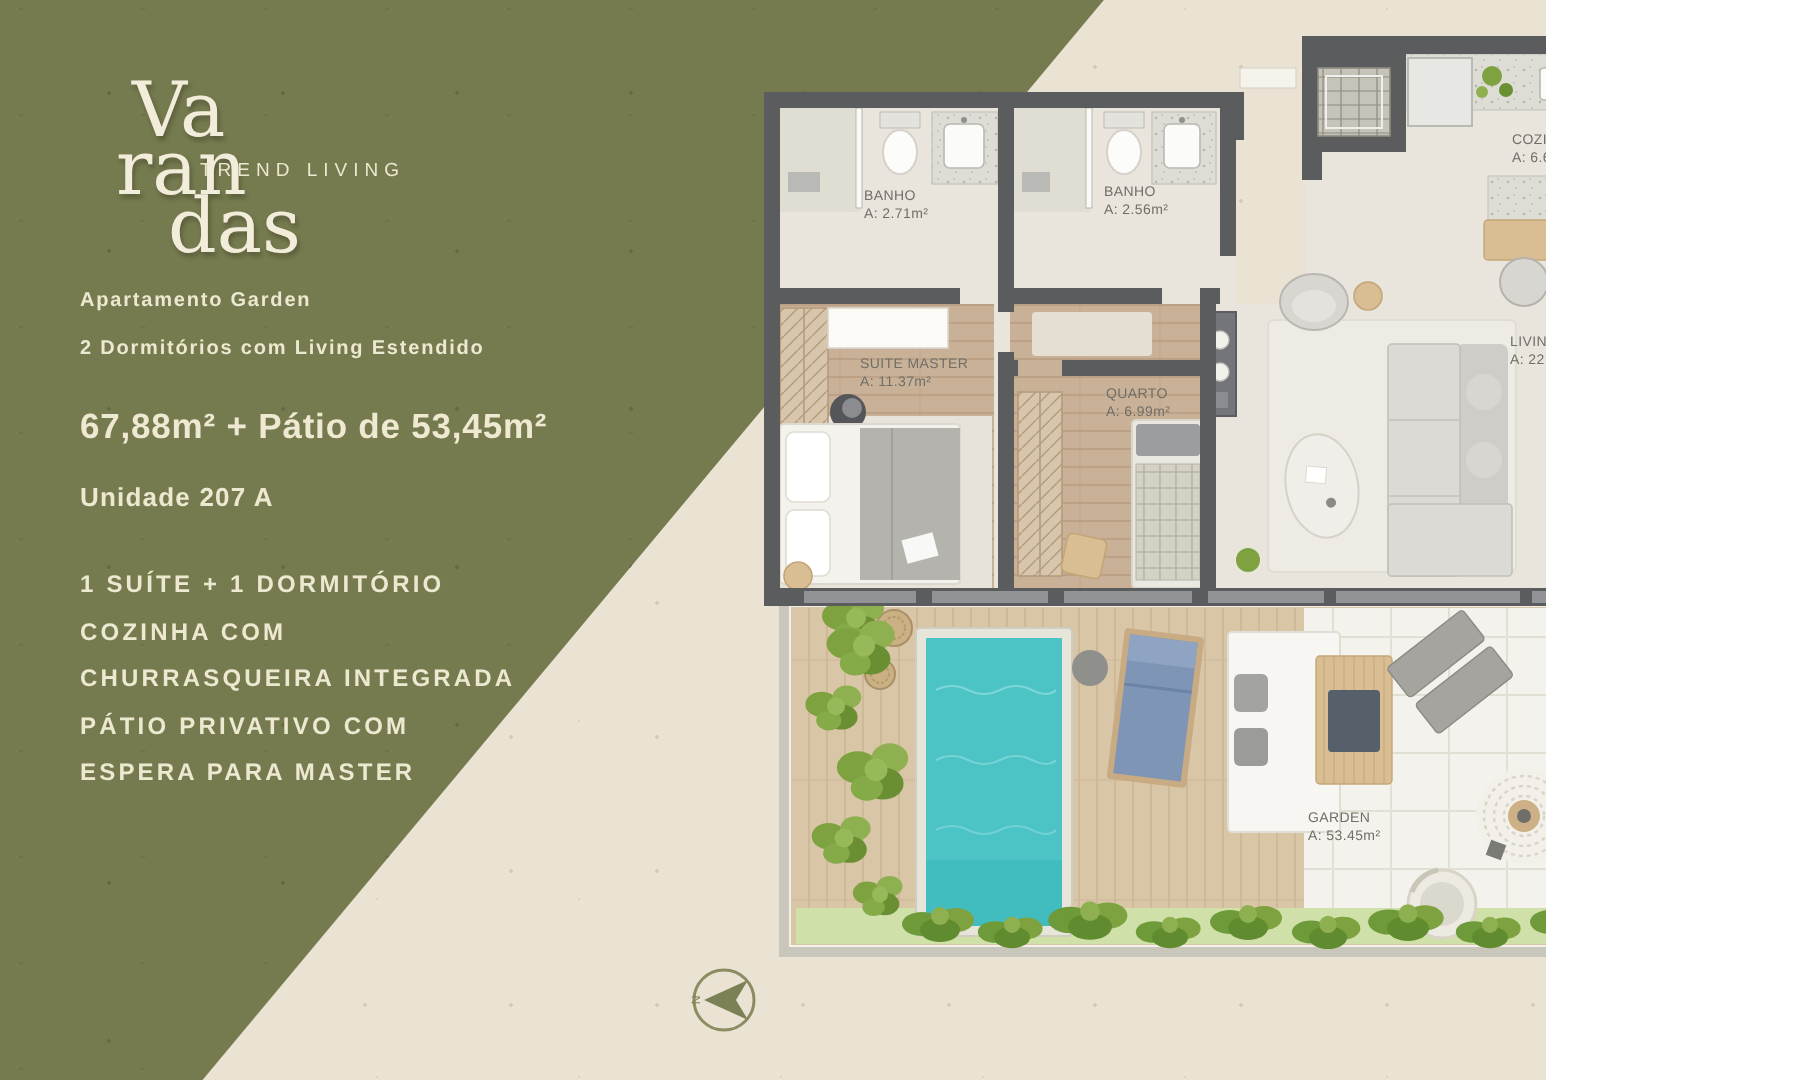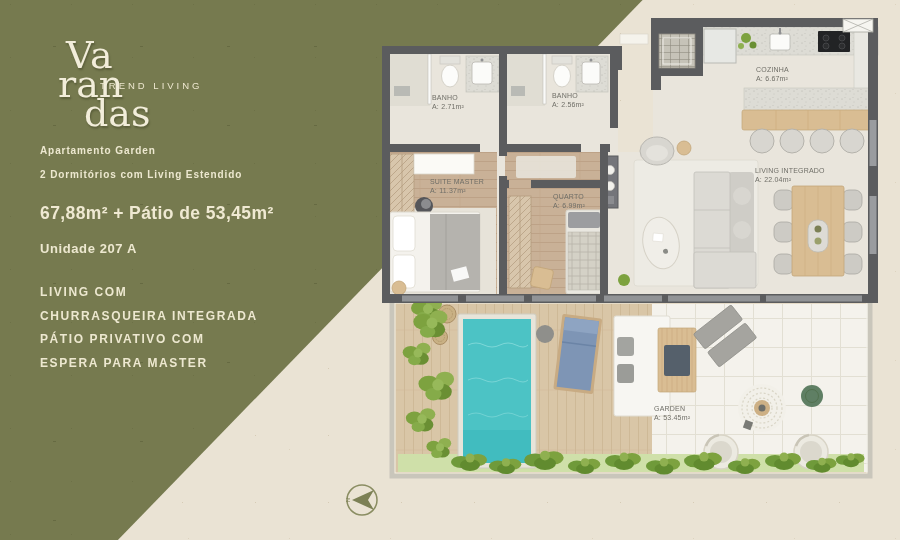--- a/index.html
+++ b/index.html
@@ -1,23 +1,24 @@
 <!DOCTYPE html>
 <html><head>
 <meta charset="utf-8">
 <style>
   html,body{margin:0;padding:0;}
   .stage{
-    position:relative;width:900px;height:540px;overflow:hidden;
+    position:relative;width:737px;height:540px;overflow:hidden;
     background-color:#EAE3D4;
     background-image:radial-gradient(#d6cbb5 0.9px, transparent 1px),
                      radial-gradient(#ddd3bf 0.7px, transparent 0.8px);
     background-size:73px 67px, 101px 89px;
     background-position:0 0, 37px 49px;
     font-family:"Liberation Sans", sans-serif;
+    padding-left:36px;
   }
   .green-panel{
     position:absolute;inset:0;
     background-color:#767A4F;
     background-image:radial-gradient(#666a42 1px, transparent 1.1px),
                      radial-gradient(#6d7147 0.8px, transparent 0.9px);
     background-size:87px 79px, 61px 53px;
     background-position:11px 7px, 41px 31px;
     clip-path:polygon(0 0, 71.4% 0, 13.1% 100%, 0 100%);
   }
@@ -57,21 +58,22 @@
       <span class="lg das">das</span>
       <span class="tagline">TREND LIVING</span>
     </div>
     <div class="heading">
       <div>Apartamento Garden</div>
       <div>2 Dormitórios com Living Estendido</div>
     </div>
     <div class="area">67,88m² + Pátio de 53,45m²</div>
     <div class="unit">Unidade 207 A</div>
     <div class="features">
-      <div class="feat">LIVING COM</div>
+      <div class="feat">1 SUÍTE + 1 DORMITÓRIO</div>
+      <div class="feat">COZINHA COM</div>
       <div class="feat">CHURRASQUEIRA INTEGRADA</div>
       <div class="feat">PÁTIO PRIVATIVO COM</div>
       <div class="feat">ESPERA PARA MASTER</div>
     </div>
   </div>
 
   <svg width="900" height="540" viewBox="0 0 900 540" style="position:absolute;left:0;top:0">
     <defs>
       <pattern id="planksH" width="40" height="9" patternUnits="userSpaceOnUse">
         <rect width="40" height="9" fill="#c9b197"></rect>

